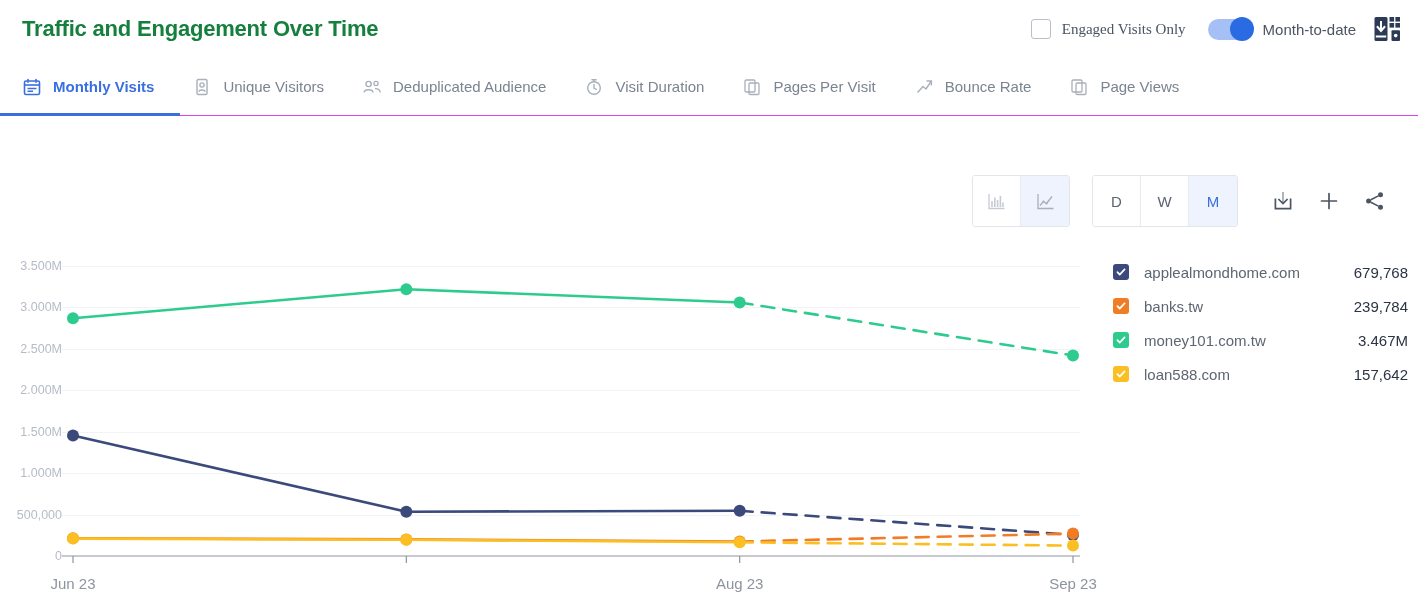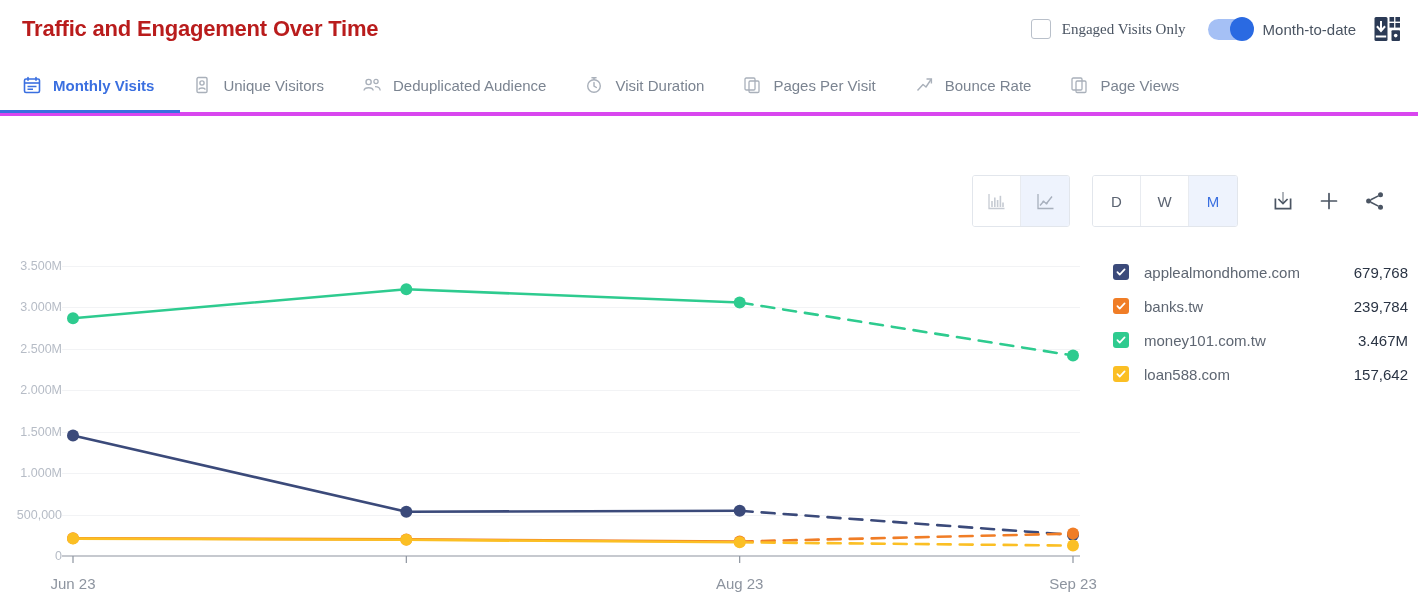--- a/index.html
+++ b/index.html
@@ -15,21 +15,21 @@
   .header {
     position: relative;
     height: 58px;
     display: flex;
     align-items: center;
     padding: 0 18px 0 22px;
   }
   .page-title {
     font-size: 22px;
     font-weight: 700;
-    color: #b91c1c;
+    color: #15803d;
     letter-spacing: -0.2px;
     white-space: nowrap;
   }
   .header-right {
     margin-left: auto;
     display: flex;
     align-items: center;
     gap: 0;
   }
   .chk-wrap { display: flex; align-items: center; gap: 11px; margin-right: 22px; }
@@ -56,21 +56,21 @@
   .toggle-label { font-size: 15px; color: #4a5462; white-space: nowrap; }
 
   .export-icon { display: flex; align-items: center; }
 
   
   .tabbar {
     position: relative;
     height: 58px;
     display: flex;
     align-items: center;
-    border-bottom: 4px solid #d946ef;
+    border-bottom: 1px solid #d946ef;
     padding-left: 22px;
   }
   .tab {
     display: flex;
     align-items: center;
     gap: 11px;
     height: 100%;
     padding: 0 0 0 0;
     white-space: nowrap;
     position: relative;

